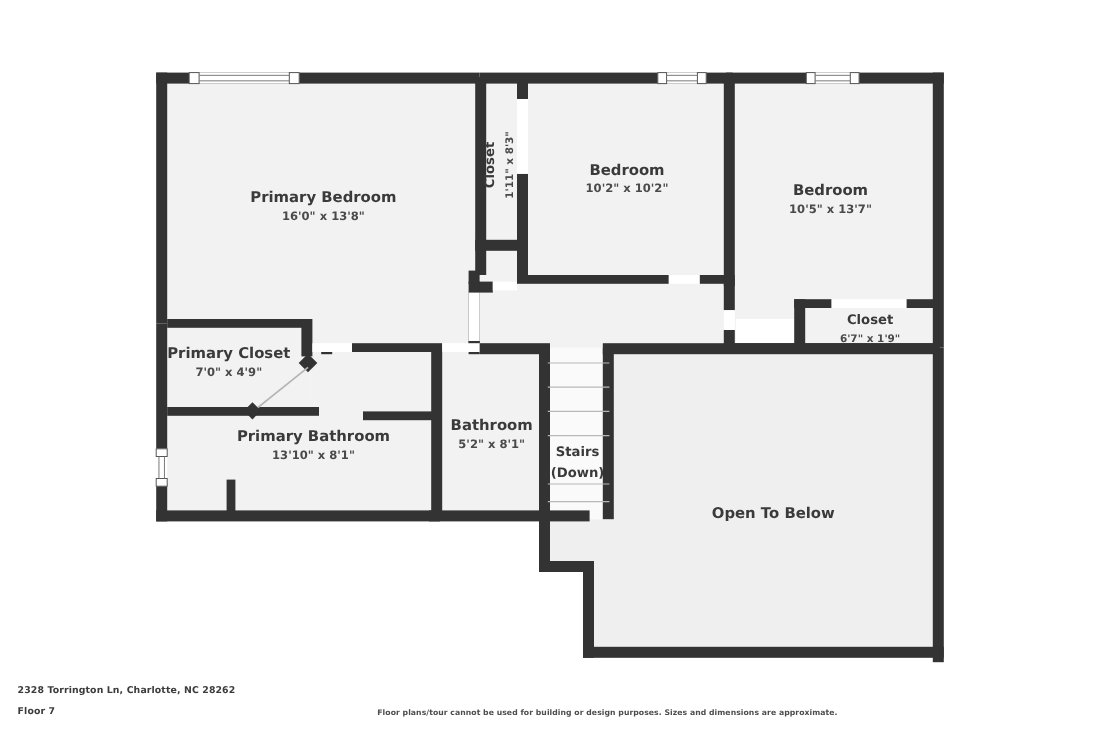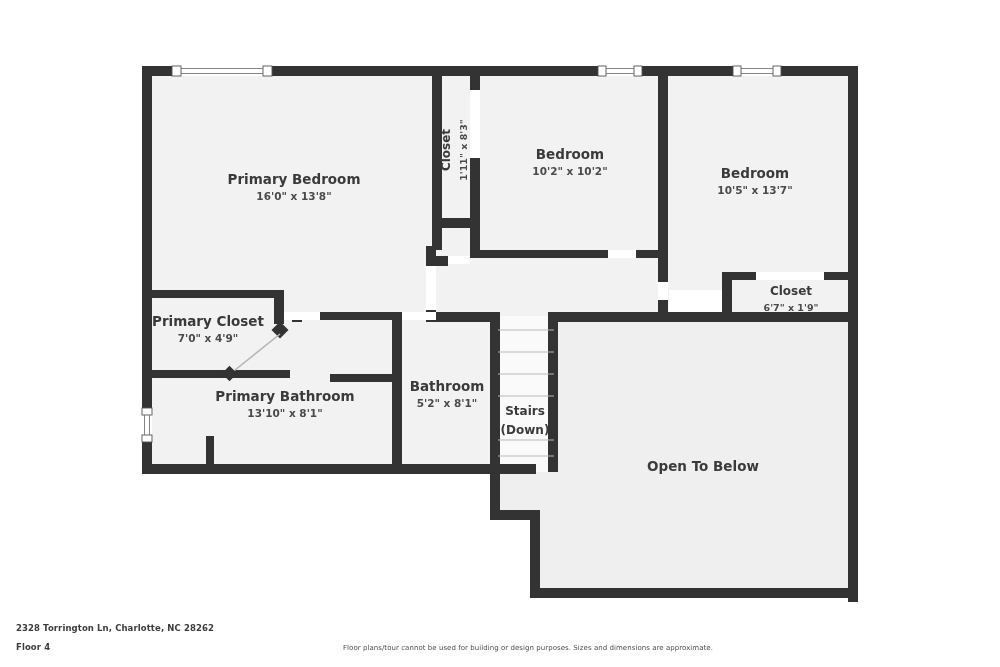--- a/index.html
+++ b/index.html
@@ -72,21 +72,21 @@
     font-size: 8.5px;
     font-weight: 700;
     color: #3c3c3c;
     letter-spacing: 0.1px;
   }
   .footer-disclaimer {
     position: absolute;
     left: 343px;
     top: 33px;
     font-size: 7px;
-    font-weight: 400;
+    font-weight: 700;
     color: #4d4d4d;
     letter-spacing: 0.05px;
   }
 </style>
 </head>
 <body>
 
 <div id="plan-stage">
   <svg class="floorplan" viewBox="0 0 1000 667" xmlns="http://www.w3.org/2000/svg">
 
@@ -285,15 +285,15 @@
 
       <text class="room-name" x="703" y="467">Open To Below</text>
 
     </g>
 
   </svg>
 </div>
 
 <div class="footer">
   <div class="footer-address">2328 Torrington Ln, Charlotte, NC 28262</div>
-  <div class="footer-floor">Floor 4</div>
+  <div class="footer-floor">Floor 7</div>
   <div class="footer-disclaimer">Floor plans/tour cannot be used for building or design purposes. Sizes and dimensions are approximate.</div>
 </div>
 
 </body></html>

